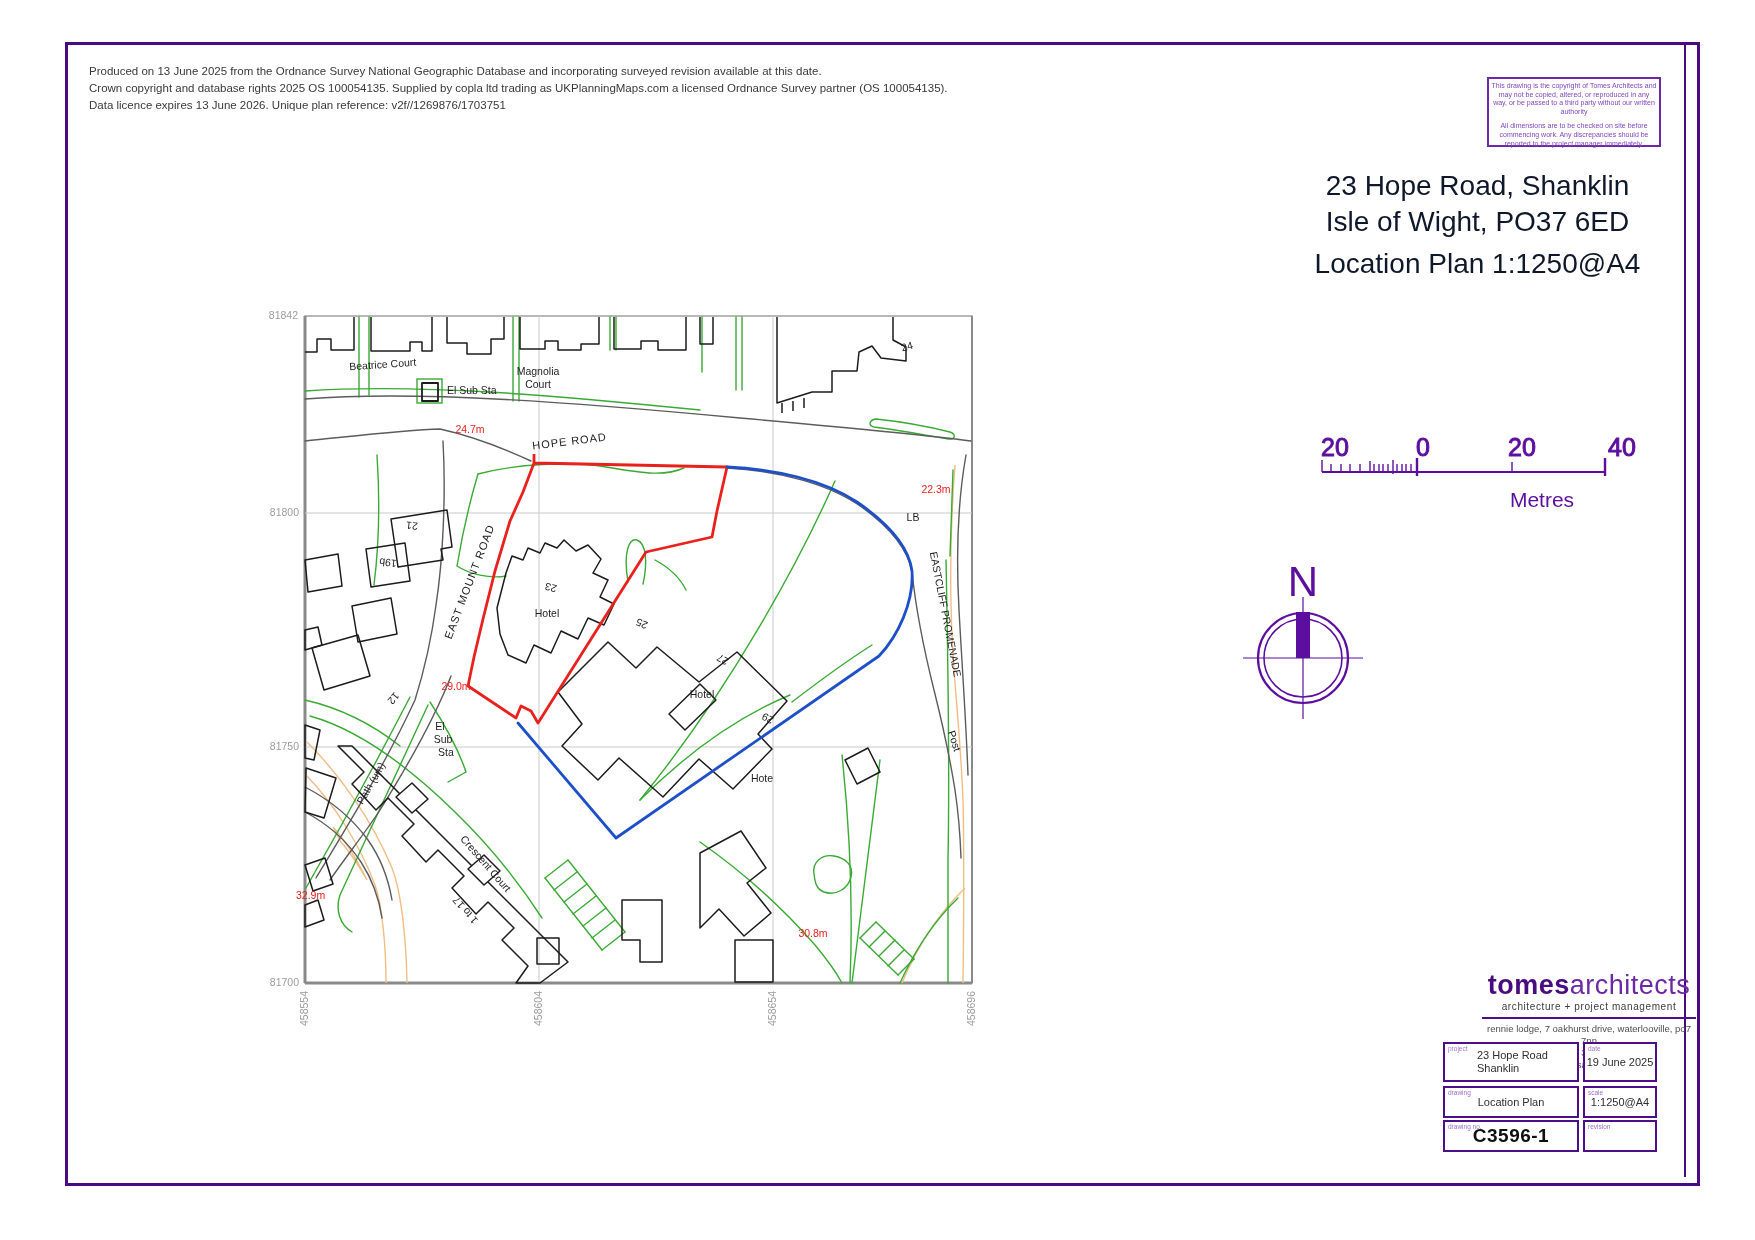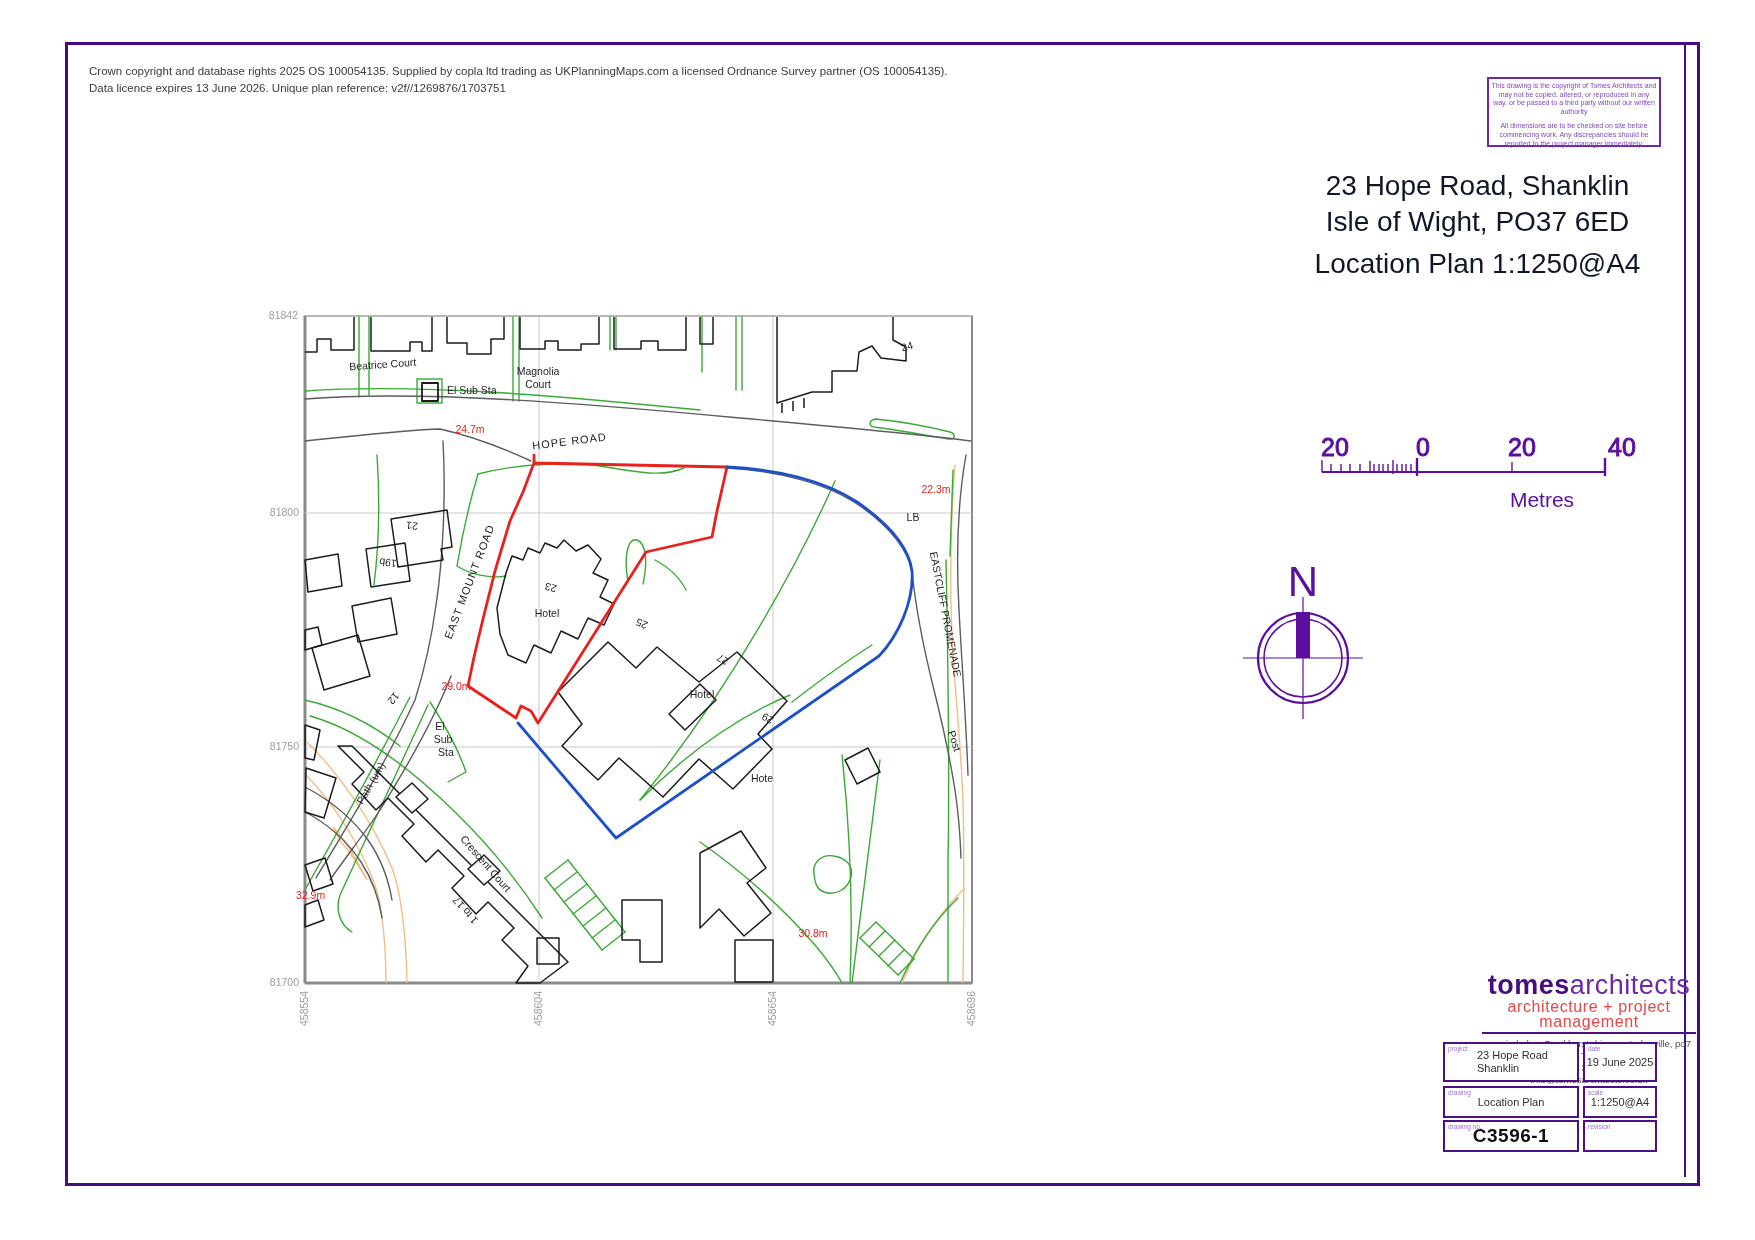--- a/index.html
+++ b/index.html
@@ -16,37 +16,38 @@
   svg text{font-family:"Liberation Sans",sans-serif;fill:#1f1f1f;}
   .gridlab{font-size:10.5px;fill:#9c9c9c;}
   .maplab{font-size:10.5px;fill:#1f1f1f;}
   .roadlab{font-size:11px;letter-spacing:1px;fill:#222222;}
   .redlab{font-size:10.5px;fill:#e8211d;}
   .purp{fill:#5c0f9e;}
   .firm{left:1443px;top:971px;width:214px;text-align:center;margin-left:39px;}
   .logo{font-size:27px;line-height:28px;letter-spacing:0.5px;}
   .logo .b{font-weight:700;color:#480c7e;}
   .logo .l{font-weight:400;color:#6d28a8;}
-  .tagline{font-size:16px;color:#ef4444;letter-spacing:0.6px;line-height:15px;}
+  .tagline{font-size:10px;color:#404040;letter-spacing:0.6px;line-height:15px;}
   .divider{border-top:2px solid #4e0e8a;margin:3px 0 4px 0;}
   .addr{font-size:9.5px;line-height:12px;color:#4f4f4f;}
   .cell{position:absolute;border:2px solid #4e0e8a;background:#fff;}
   .cl{position:absolute;top:1px;left:3px;font-size:6.5px;color:#9d6fd0;}
   .cv{position:absolute;inset:0;display:flex;align-items:center;justify-content:center;
       font-size:11px;color:#2f2f2f;text-align:center;}
   .cv.proj{flex-direction:column;align-items:flex-start;padding-left:32px;line-height:13px;justify-content:center;border-radius:7px;}
   .cv.num{font-size:19px;font-weight:700;color:#101010;letter-spacing:0.5px;}
 </style>
 </head>
 <body>
 
 <div class="abs sheet-border"></div>
 <div class="abs inner-line"></div>
 
 <div class="abs header">
+  <div>Produced on 13 June 2025 from the Ordnance Survey National Geographic Database and incorporating surveyed revision available at this date.</div>
   <div>Crown copyright and database rights 2025 OS 100054135. Supplied by copla ltd trading as UKPlanningMaps.com a licensed Ordnance Survey partner (OS 100054135).</div>
   <div>Data licence expires 13 June 2026. Unique plan reference: v2f//1269876/1703751</div>
 </div>
 
 <div class="abs copybox">
   <p>This drawing is the copyright of Tomes Architects and may not be copied, altered, or reproduced in any way, or be passed to a third party without our written authority</p>
   <p>All dimensions are to be checked on site before commencing work. Any discrepancies should be reported to the project manager immediately.</p>
 </div>
 
 <div class="abs titleblk">

